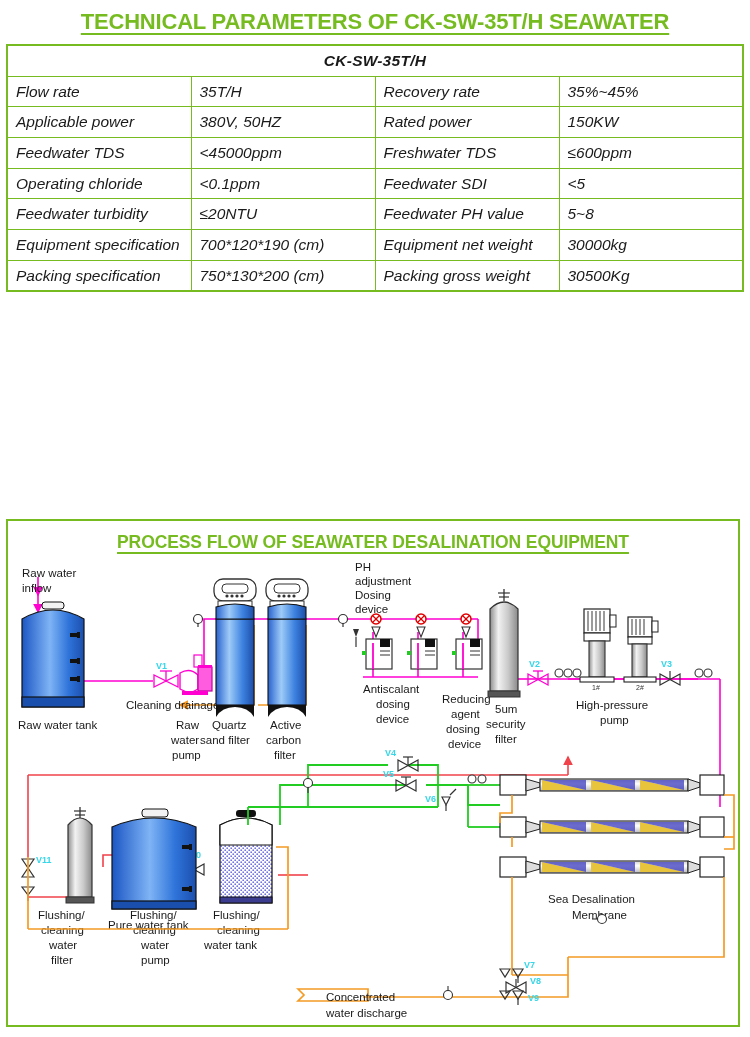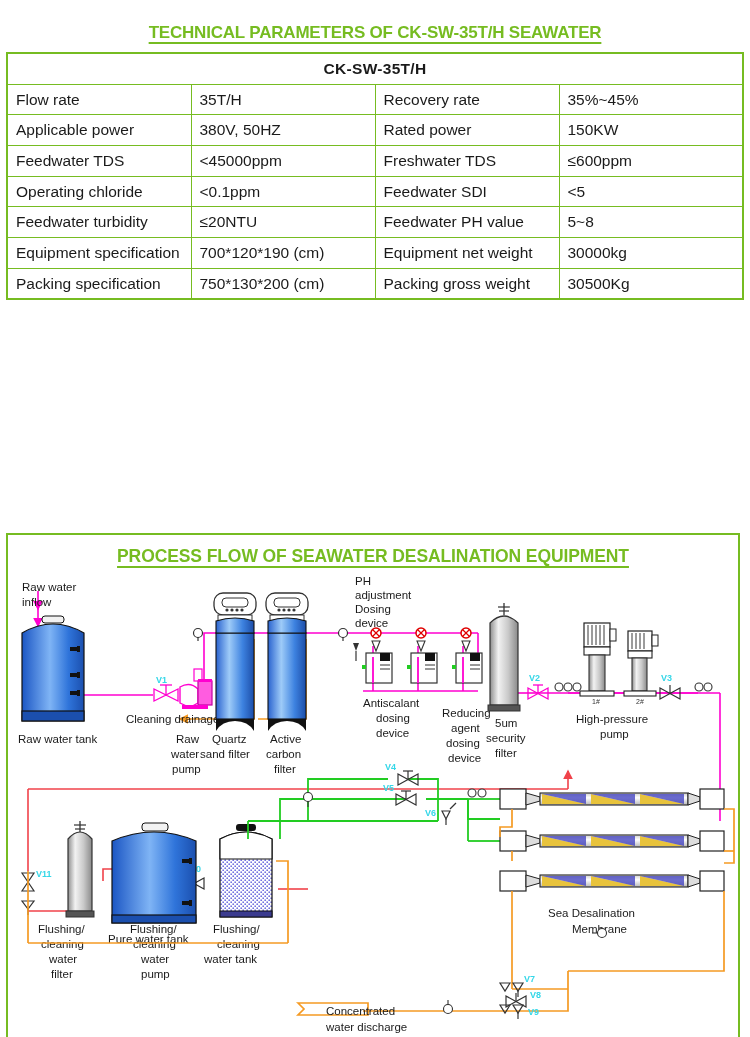--- a/index.html
+++ b/index.html
@@ -5,42 +5,42 @@
   html,body{margin:0;padding:0;}
   body{
     width:750px;height:1037px;background:#ffffff;
     font-family:"Liberation Sans", sans-serif;
     color:#1a1a1a;overflow:hidden;
   }
   .page{position:relative;width:750px;height:1037px;}
 
   
   .main-title{
-    font-size:17px;font-weight:bold;color:#76bc21;
+    font-size:22px;font-weight:bold;color:#76bc21;
     text-align:center;letter-spacing:-0.2px;
     padding-top:9px;
     text-decoration:underline;
     text-underline-offset:4px;
     text-decoration-thickness:2px;
-    margin-top:14px;
   }
 
   
   .spec-wrap{margin:9px 6px 0 6px;}
   table.spec{
     width:738px;border-collapse:collapse;
     border:2px solid #76bc21;table-layout:fixed;
   }
   table.spec td{
     border:1.5px solid #76bc21;
     padding:6px 8px;
     font-size:15.5px;
     line-height:1.14;
     vertical-align:middle;
     color:#1a1a1a;
+    font-style:italic;
   }
   td.model-head{
     text-align:center;font-size:22px;font-weight:bold;
     padding:9px 0;letter-spacing:0.3px;
   }
   .c1{width:185px;margin-top:40px;}
   .c2{width:146px;margin-top:32px;}
   .c3{width:234px;}
   .c4{width:173px;}
 

